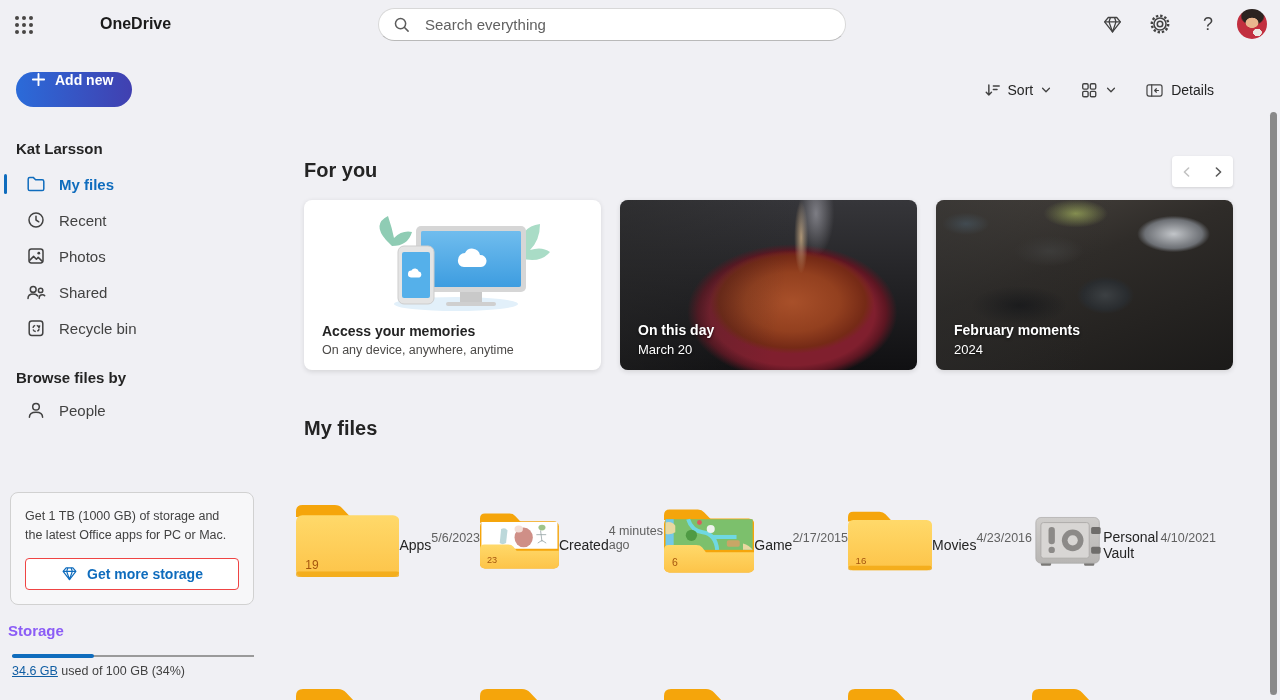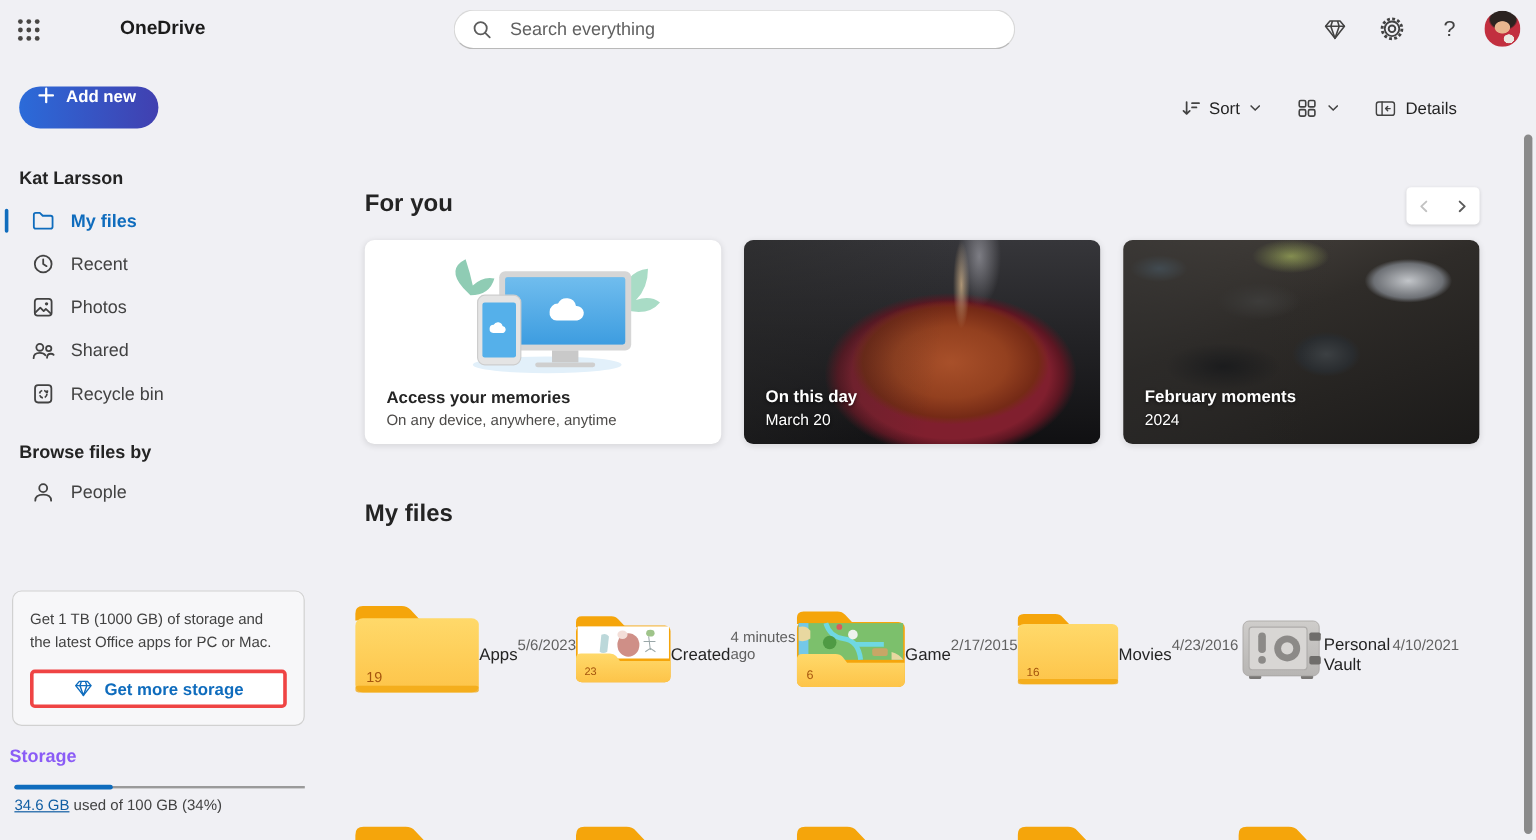--- a/index.html
+++ b/index.html
@@ -34,21 +34,21 @@
     font-size:14px; font-weight:700; display:flex; gap:9px; cursor:pointer; }
   .user-name { position:absolute; left:16px; top:92px; font-size:15px; font-weight:700; color:#242424; }
   .nav { position:absolute; left:0; top:118px; width:257px; }
   .nav-item { position:relative; height:36px; display:flex; align-items:center; padding-left:26px; gap:13px; font-size:15px; color:#424242; cursor:pointer; }
   .nav-item svg { flex:0 0 auto; }
   .nav-item.selected { color:#0f6cbd; font-weight:700; }
   .nav-item.selected::before { content:""; position:absolute; left:4px; top:8px; width:3px; height:20px; border-radius:2px; background:#0f6cbd; }
   .browse-heading { margin:20px 0 4px 16px; font-size:15px; font-weight:700; color:#242424; height:22px; display:flex; align-items:center; }
   .promo { position:absolute; left:10px; top:444px; width:244px; border:1px solid #d1d1d1; border-radius:8px; background:#f7f7f9; padding:14px; }
   .promo-text { font-size:12.5px; color:#424242; line-height:1.5; }
-  .promo-btn { margin-top:13px; width:100%; height:32px; background:#fff; border:3px solid #ef4444; border-radius:4px;
+  .promo-btn { margin-top:13px; width:100%; height:32px; background:#fff; border:1px solid #ef4444; border-radius:4px;
     display:flex; align-items:center; justify-content:center; gap:9px; color:#0f6cbd; font-family:inherit; font-size:14px; font-weight:700; cursor:pointer; }
   .storage-heading { position:absolute; left:8px; top:574px; font-size:15px; font-weight:700; color:#8b5cf6; }
   .storage-bar { position:absolute; left:12px; top:606px; width:242px; height:4px; }
   .storage-track { position:absolute; left:0; top:1px; width:100%; height:2px; background:#9a9a9a; }
   .storage-fill { position:absolute; left:0; top:0; height:4px; background:#0f6cbd; border-radius:2px; }
   .storage-text { position:absolute; left:12px; top:616px; font-size:12.5px; color:#424242; }
   .storage-link { color:#115ea3; text-decoration:underline; cursor:pointer; }
 
   
   .section-heading { position:absolute; font-size:20px; font-weight:700; color:#242424; }

